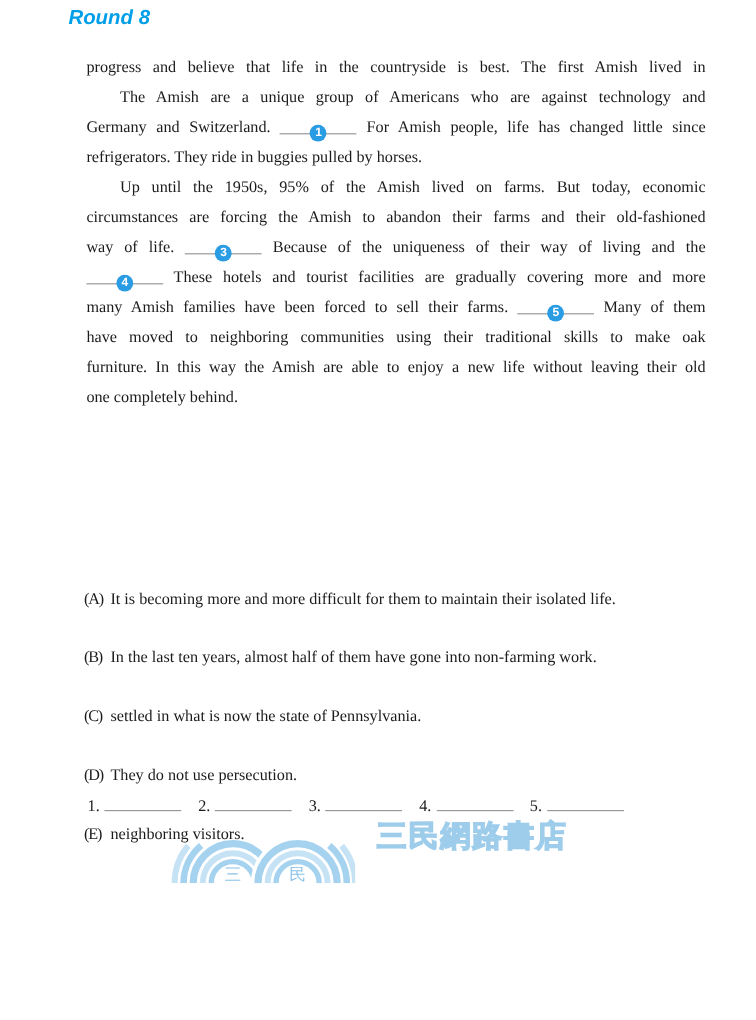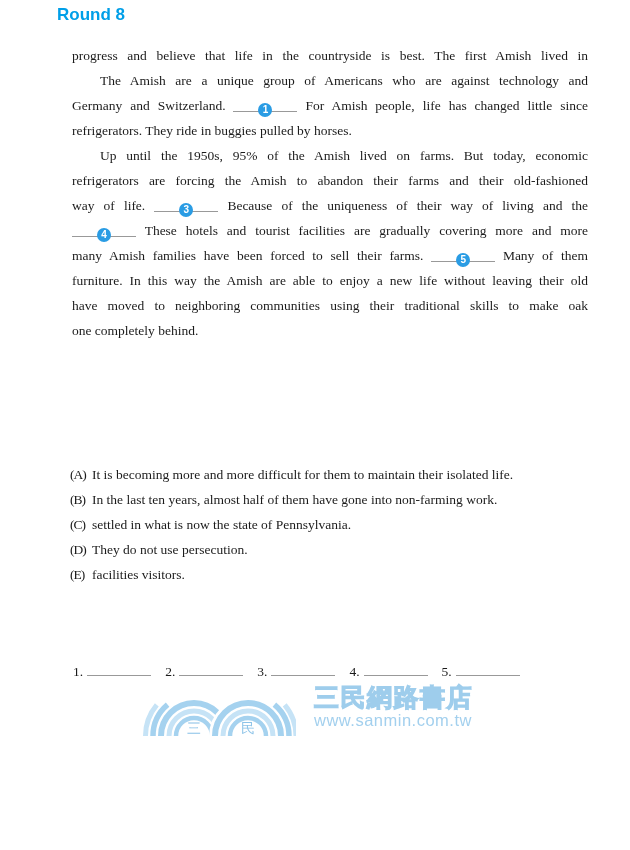--- a/index.html
+++ b/index.html
@@ -7,51 +7,51 @@
     --wm-main:#a5d2ef; --wm-light:#c6e3f6; --wm-text:#9ecdec; --wm-fill:#eaf5fd; --wm-url:#a3d0ee;
   }
   html,body{margin:0;padding:0;background:#ffffff;}
   .page{
     position:relative; width:630px; height:850px; background:#ffffff; overflow:hidden;
     font-family:"Liberation Serif","DejaVu Serif",serif; color:var(--ink);
   }
   .round-title{
     position:absolute; top:5px; left:57px; margin:0;
     font-family:"Liberation Sans","DejaVu Sans",sans-serif;
-    font-size:17px; font-weight:700; color:var(--accent); line-height:20px;
+    font-size:17px; font-weight:700; color:var(--accent); line-height:20px;font-style:italic;
   }
   .passage{ position:absolute; top:43px; left:72px; width:516px; font-size:13.5px; line-height:25px; }
   .pline{ text-align:justify; text-align-last:justify; }
   .pline.first{ text-indent:28px; }
   .pline.last{ text-align-last:left; }
   .blank{
     display:inline-block; width:64px; height:15px; text-align:center;
     border-bottom:1px solid var(--line); vertical-align:-3px; text-align-last:center;
   }
   .bnum{
     display:inline-block; width:14px; height:14px; border-radius:50%;
     background:var(--circle); color:#fff; text-align:center;
     font:700 10px/14px "Liberation Sans","DejaVu Sans",sans-serif;
   }
   .options{ position:absolute; top:462px; left:70px; width:518px; font-size:13.5px; line-height:25px; }
   .option{ position:relative; padding-left:22px; }
   .omark{ position:absolute; left:0; top:0; letter-spacing:-1px; }
   .oline{ text-align:justify; text-align-last:justify; }
-  .oline.olast{ text-align-last:left; }
+  .oline.olast{ text-align-last:left;margin-top:24px; }
   .answers{
     position:absolute; top:663px; left:73px; display:flex; gap:14px;
     font-size:13.5px; line-height:18px;
   }
   .ans{ white-space:nowrap; }
   .ansline{ display:inline-block; width:64px; height:12px; border-bottom:1px solid var(--line); margin-left:4px; }
   .watermark{
     position:absolute; top:684px; left:140px; display:flex; align-items:flex-start; gap:18px;
     pointer-events:none; user-select:none;
   }
-  .wm-text{ display:flex; flex-direction:column; }
+  .wm-text{ display:flex; }
   .wm-brand{
     font-size:25px; line-height:27px; letter-spacing:1.5px; font-weight:700;
     color:var(--wm-fill); -webkit-text-stroke:1.2px var(--wm-text);
   }
   .wm-url{
     font-family:"Liberation Sans","DejaVu Sans",sans-serif;
     font-size:16.5px; line-height:18px; color:var(--wm-url); letter-spacing:.5px;
   }
   .wm-logo{ margin-top:2px; }
   .wm-char{ font-size:14px; fill:#8cc3e8; font-family:"Liberation Sans","DejaVu Sans",sans-serif; }
@@ -62,26 +62,26 @@
 <div class="page">
 
   <h1 class="round-title">Round 8</h1>
 
   <div class="passage" id="passage">
       <div class="pline">progress and believe that life in the countryside is best. The first Amish lived in</div>
       <div class="pline first">The Amish are a unique group of Americans who are against technology and</div>
       <div class="pline">Germany and Switzerland. <span class="blank"><span class="bnum">1</span></span> For Amish people, life has changed little since</div>
       <div class="pline last">refrigerators. They ride in buggies pulled by horses.</div>
       <div class="pline first">Up until the 1950s, 95% of the Amish lived on farms. But today, economic</div>
-      <div class="pline">refrigerators are forcing the Amish to abandon their farms and their old-fashioned</div>
+      <div class="pline">circumstances are forcing the Amish to abandon their farms and their old-fashioned</div>
       <div class="pline">way of life. <span class="blank"><span class="bnum">3</span></span> Because of the uniqueness of their way of living and the</div>
       <div class="pline"><span class="blank"><span class="bnum">4</span></span> These hotels and tourist facilities are gradually covering more and more</div>
       <div class="pline">many Amish families have been forced to sell their farms. <span class="blank"><span class="bnum">5</span></span> Many of them</div>
+      <div class="pline">have moved to neighboring communities using their traditional skills to make oak</div>
       <div class="pline">furniture. In this way the Amish are able to enjoy a new life without leaving their old</div>
-      <div class="pline">have moved to neighboring communities using their traditional skills to make oak</div>
       <div class="pline last">one completely behind.</div>
     </div>
 
   <div class="options" id="options">
       <div class="option">
         <span class="omark">(A)</span>
         <div class="oline olast">It is becoming more and more difficult for them to maintain their isolated life.</div>
       </div>
       <div class="option">
         <span class="omark">(B)</span>
@@ -90,21 +90,21 @@
       <div class="option">
         <span class="omark">(C)</span>
         <div class="oline olast">settled in what is now the state of Pennsylvania.</div>
       </div>
       <div class="option">
         <span class="omark">(D)</span>
         <div class="oline olast">They do not use persecution.</div>
       </div>
       <div class="option">
         <span class="omark">(E)</span>
-        <div class="oline olast">facilities visitors.</div>
+        <div class="oline olast">neighboring visitors.</div>
       </div>
     </div>
 
   <div class="answers" id="answers">
       <span class="ans"><span>1.</span><span class="ansline"></span></span>
       <span class="ans"><span>2.</span><span class="ansline"></span></span>
       <span class="ans"><span>3.</span><span class="ansline"></span></span>
       <span class="ans"><span>4.</span><span class="ansline"></span></span>
       <span class="ans"><span>5.</span><span class="ansline"></span></span>
     </div>
@@ -125,17 +125,16 @@
       <path d="M 75 50 A 33 33 0 0 1 141 50" fill="none" stroke="#a5d2ef" stroke-width="6"></path>
       <path d="M 83 50 A 25 25 0 0 1 133 50" fill="none" stroke="#c6e3f6" stroke-width="5"></path>
       <path d="M 90 50 A 18 18 0 0 1 126 50" fill="none" stroke="#a5d2ef" stroke-width="4.5"></path>
       <text class="wm-char" x="108" y="47" text-anchor="middle">民</text>
 
       <path d="M 149 50 A 41 41 0 0 0 134.4 18.6" fill="none" stroke="#a5d2ef" stroke-width="5.5"></path>
       <path d="M 156 50 A 48.5 48.5 0 0 0 144.7 18.8" fill="none" stroke="#c6e3f6" stroke-width="5"></path>
     </svg>
     <div class="wm-text">
       <span class="wm-brand">三民網路書店</span>
-      <span class="wm-url">www.sanmin.com.tw</span>
     </div>
   </div>
 
 </div>
 
 </body></html>

